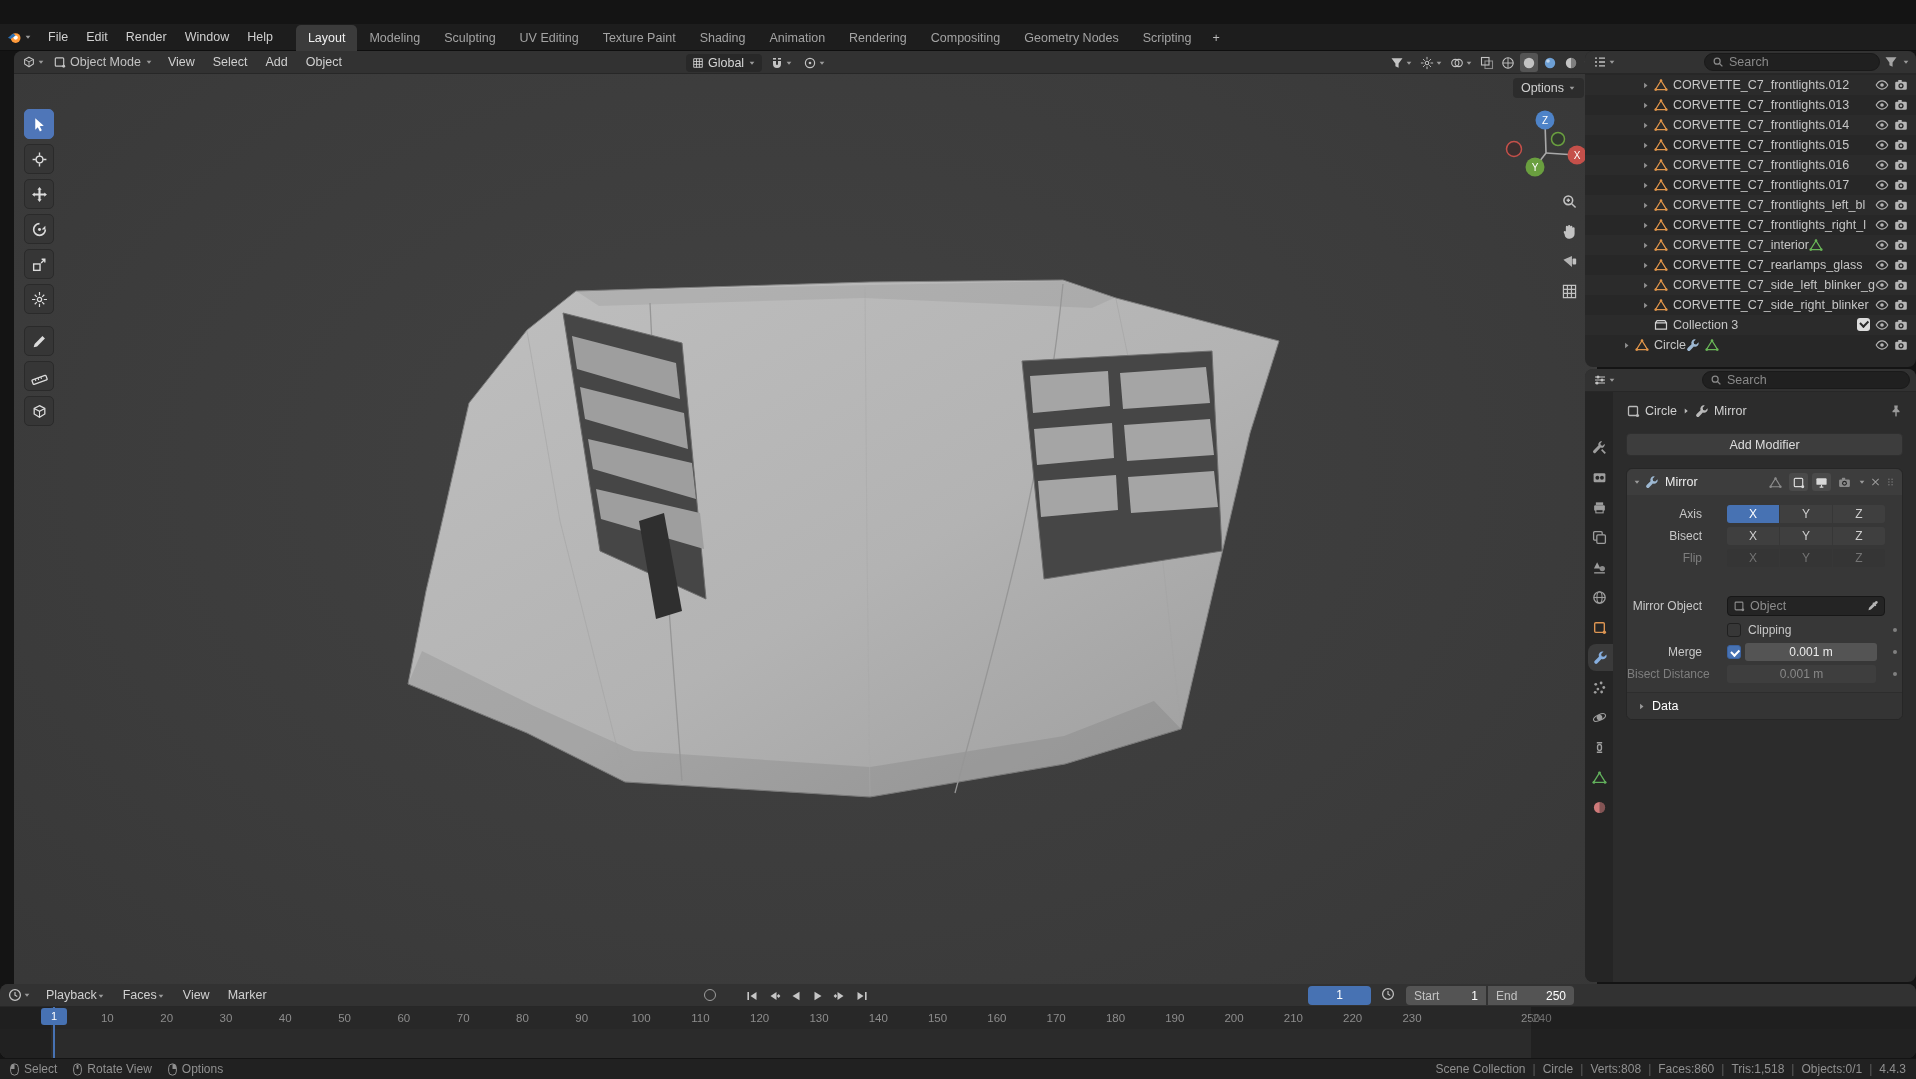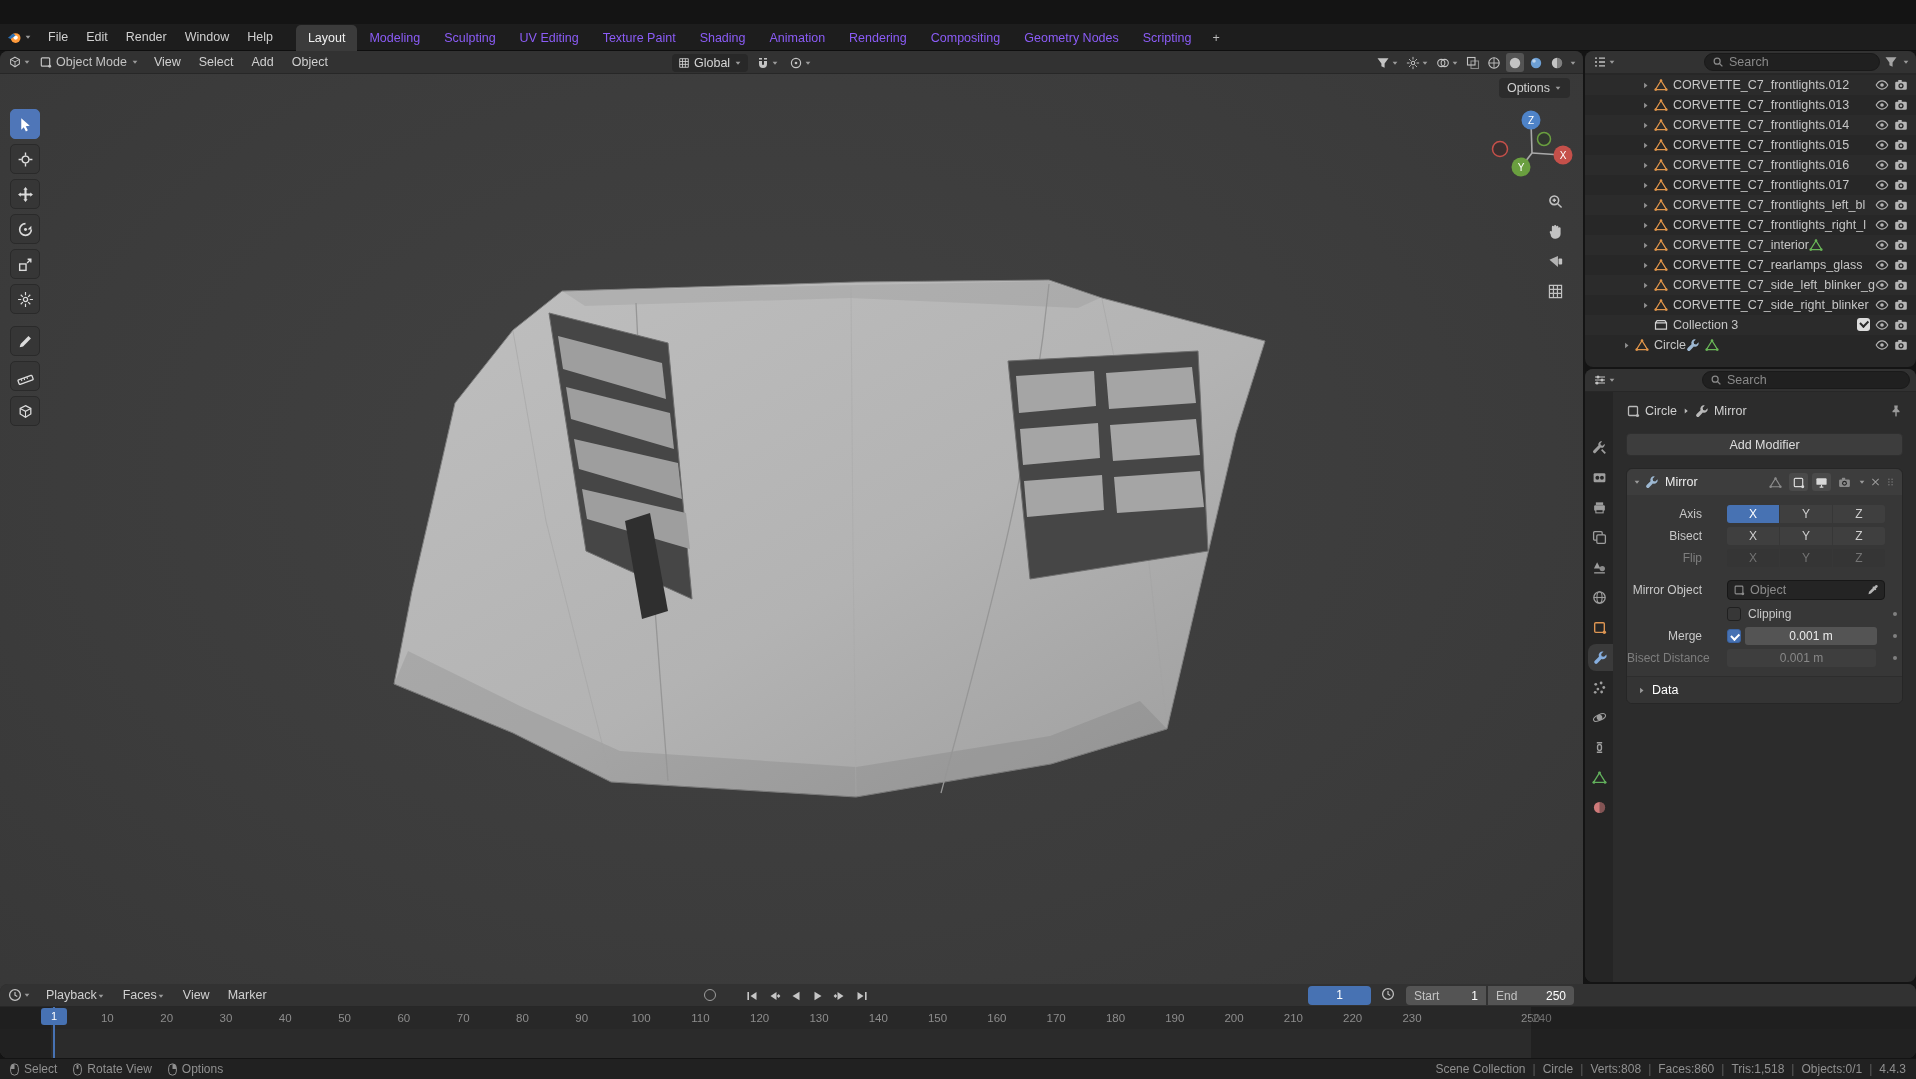--- a/index.html
+++ b/index.html
@@ -14,32 +14,32 @@
 .titlebar .logo{width:16px;height:16px}
 .winbtns{margin-left:auto;display:flex;height:24px}
 .winbtn{width:46px;height:24px;display:flex;align-items:center;justify-content:center;color:#cfcfcf}
 .winbtn .ic{width:11px;height:11px}
 
 .topbar{position:absolute;left:0;top:24px;width:1916px;height:27px;background:#1d1d1d;
   display:flex;align-items:center;border-bottom:1px solid #0f0f0f}
 .appmenu{display:flex;align-items:center;padding:0 7px;gap:2px}
 .menu-item{padding:0 9px;line-height:26px;color:#d0d0d0}
 #ws-tabs{display:flex;align-items:flex-end;height:27px;margin-left:14px}
-.ws-tab{padding:0 12px;line-height:26px;color:#8b5cf6;border-radius:5px 5px 0 0}
+.ws-tab{padding:0 12px;line-height:26px;color:#a3a3a3;border-radius:5px 5px 0 0}
 .ws-tab.active{background:#3b3b3b;color:#f1f1f1}
 .ws-add{padding:0 9px;line-height:26px;color:#bbb}
 .scene-cluster{position:absolute;right:6px;top:24px;height:27px;display:flex;align-items:center;gap:4px;color:#cfcfcf}
 .scene-cluster .wid{display:flex;align-items:center;gap:4px;padding:0 6px;height:20px;border-radius:4px}
 .scene-cluster .ic{color:#a9a9a9}
 
 .editor{position:absolute;border-radius:8px;overflow:hidden;background:#2c2c2c}
 .ehdr{height:23px;background:#323232;display:flex;align-items:center;padding:0 6px;gap:4px;
   color:#d6d6d6;border-bottom:1px solid #272727;position:relative}
 
-#viewport{left:0;top:51px;width:1583px;height:969px}
+#viewport{left:14px;top:51px;width:1583px;height:969px}
 .vp-bg{position:absolute;left:0;top:23px;right:0;bottom:0;
   background:radial-gradient(ellipse at 48% 42%,#424242 0%,#3c3c3c 60%,#373737 100%)}
 .vp-scene{position:absolute;left:0;top:23px;width:1583px;height:908px}
 .vp-menus{display:flex;align-items:center}
 .vp-mid{position:absolute;left:672px;top:0;height:23px;display:flex;align-items:center;gap:6px}
 .pill{display:flex;align-items:center;gap:4px;background:#282828;border-radius:4px;height:18px;padding:0 6px}
 .vp-right{position:absolute;right:6px;top:0;height:23px;display:flex;align-items:center;gap:3px}
 .hbtn{display:flex;align-items:center;gap:1px;padding:0 2px;height:19px;border-radius:3px;color:#c3c3c3}
 .hbtn.on{background:#545454}
 .options-btn{position:absolute;right:13px;top:27px;height:20px;background:#2b2b2bdd;border-radius:4px;
@@ -100,21 +100,21 @@
 .mtgl .ic{width:13px;height:13px}
 .mbody{padding:8px 0 0 0;position:relative}
 .mrow{display:flex;align-items:center;height:22px;padding-right:17px;position:relative}
 .mlabel{width:100px;text-align:right;padding-right:25px;flex:none;color:#c8c8c8;font-size:12px;white-space:nowrap}
 .dim{color:#7e7e7e}
 .seg{flex:1;display:flex;gap:1px}
 .segbtn{flex:1;height:18px;line-height:18px;text-align:center;background:#3f3f3f;color:#cdcdcd;font-size:12px}
 .segbtn:first-child{border-radius:3px 0 0 3px}.segbtn:last-child{border-radius:0 3px 3px 0}
 .segbtn.on{background:#4772b3;color:#fff}
 .seg.disabled .segbtn{background:#353535;color:#737373}
-.obj-row{margin-top:8px;height:26px}
+.obj-row{margin-top:24px;height:26px}
 .objfield{flex:1;height:20px;background:#242424;border:1px solid #171717;border-radius:4px;
   display:flex;align-items:center;gap:5px;padding:0 5px;color:#8c8c8c}
 .objfield .ph{flex:1}
 .cb{width:14px;height:14px;border-radius:3px;background:#373737;border:1px solid #202020;flex:none;position:relative}
 .cb.checked{background:#4772b3;border-color:#3a62a0}
 .cb.checked:after{content:"";position:absolute;left:3px;top:2.5px;width:6px;height:3.5px;
   border-left:2px solid #fff;border-bottom:2px solid #fff;transform:rotate(-45deg)}
 .cblabel{margin-left:7px;font-size:12px}
 .valfield{height:18px;line-height:18px;border-radius:3px;background:#545454;color:#ececec;
   text-align:center;font-size:12px;flex:none}

